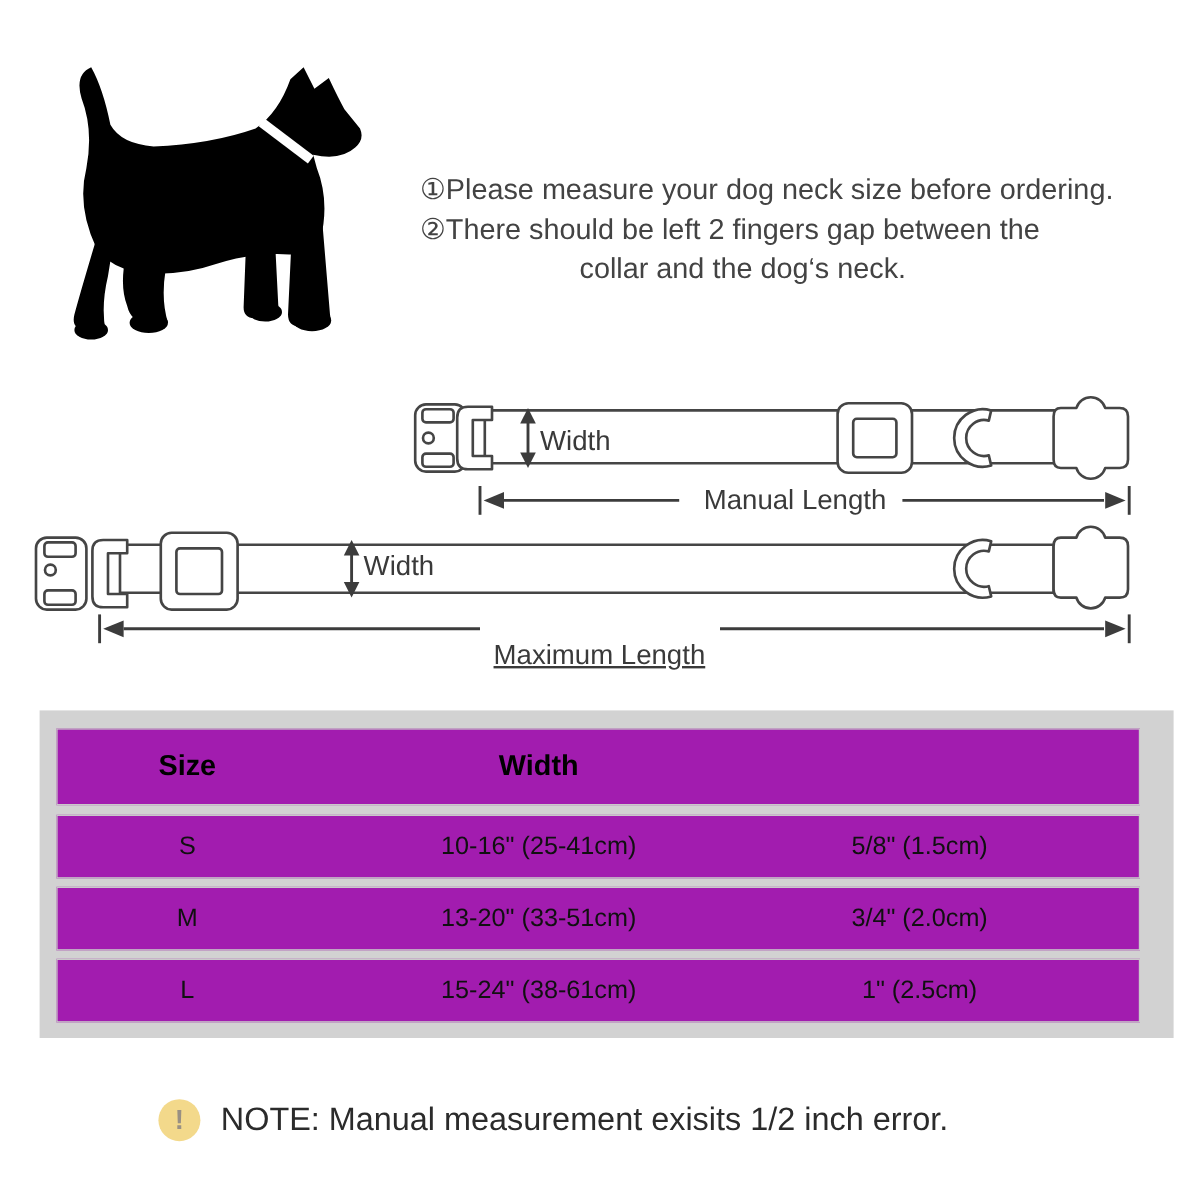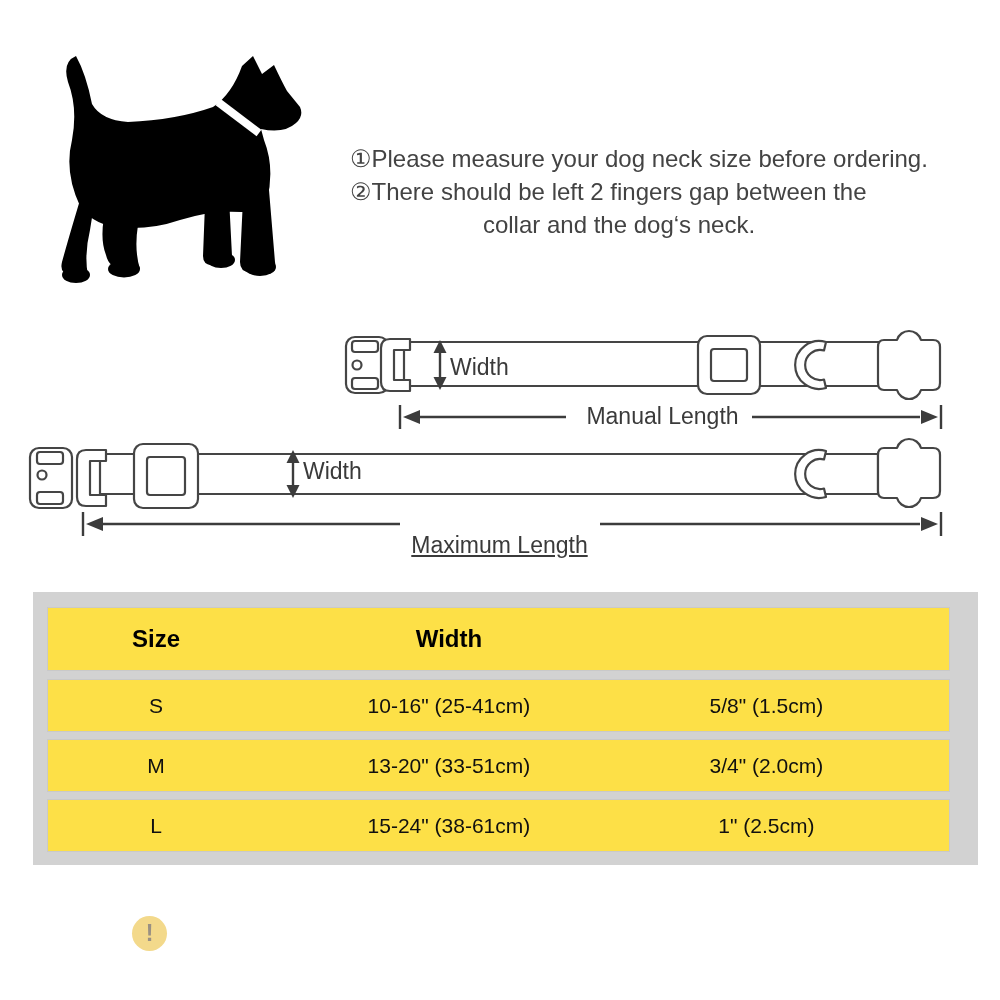--- a/index.html
+++ b/index.html
@@ -15,21 +15,21 @@
   .instr-text{display:block;}
   
   .diag-label{font-size:23px;color:#3a3a3a;white-space:nowrap;}
   .centered{text-align:center;}
   
   .size-table{
     left:33px;top:592px;width:945px;background:#d2d2d2;box-sizing:border-box;
     padding:15px 28px 13px 14px;display:flex;flex-direction:column;
   }
   .t-row{
-    background:#fde047;border:1px solid #c9c9c9;box-sizing:border-box;
+    background:#a21caf;border:1px solid #c9c9c9;box-sizing:border-box;
     display:grid;grid-template-columns:24% 41% 35%;align-items:center;
   }
   .t-row > div{text-align:center;}
   .t-row > div:nth-child(3){padding-right:50px;}
   .t-head{height:64px;margin-bottom:8px;font-weight:bold;font-size:24px;color:#000;}
   .t-data{height:53px;margin-bottom:7px;font-size:21px;color:#101010;}
   .t-data:last-child{margin-bottom:0;}
   
   .note{left:132px;top:916px;display:flex;align-items:center;gap:17px;}
   .note-badge{
@@ -170,15 +170,16 @@
     </div>
     <div class="t-row t-data">
       <div>L</div>
       <div>15-24" (38-61cm)</div>
       <div>1" (2.5cm)</div>
     </div>
   </div>
 
   <div class="abs note">
     <div class="note-badge">!</div>
+    <div class="note-text">NOTE: Manual measurement exisits 1/2 inch error.</div>
   </div>
 
 </div>
 
 </body></html>

